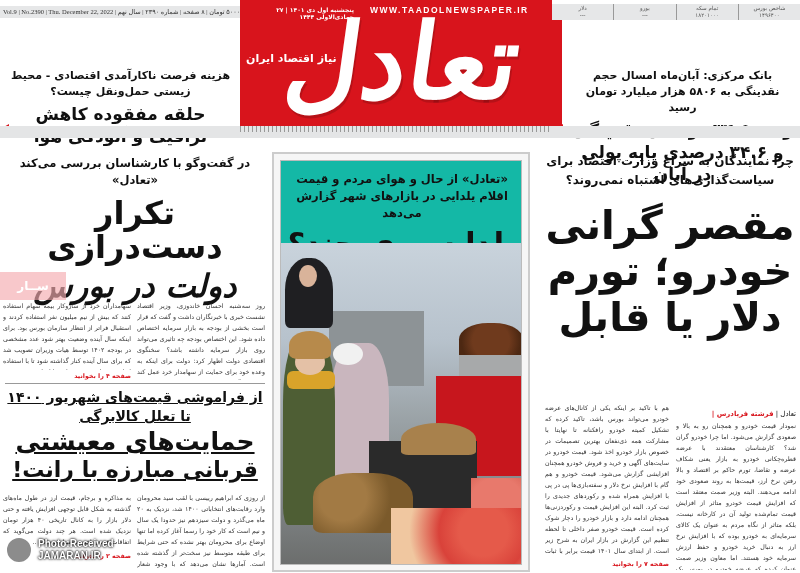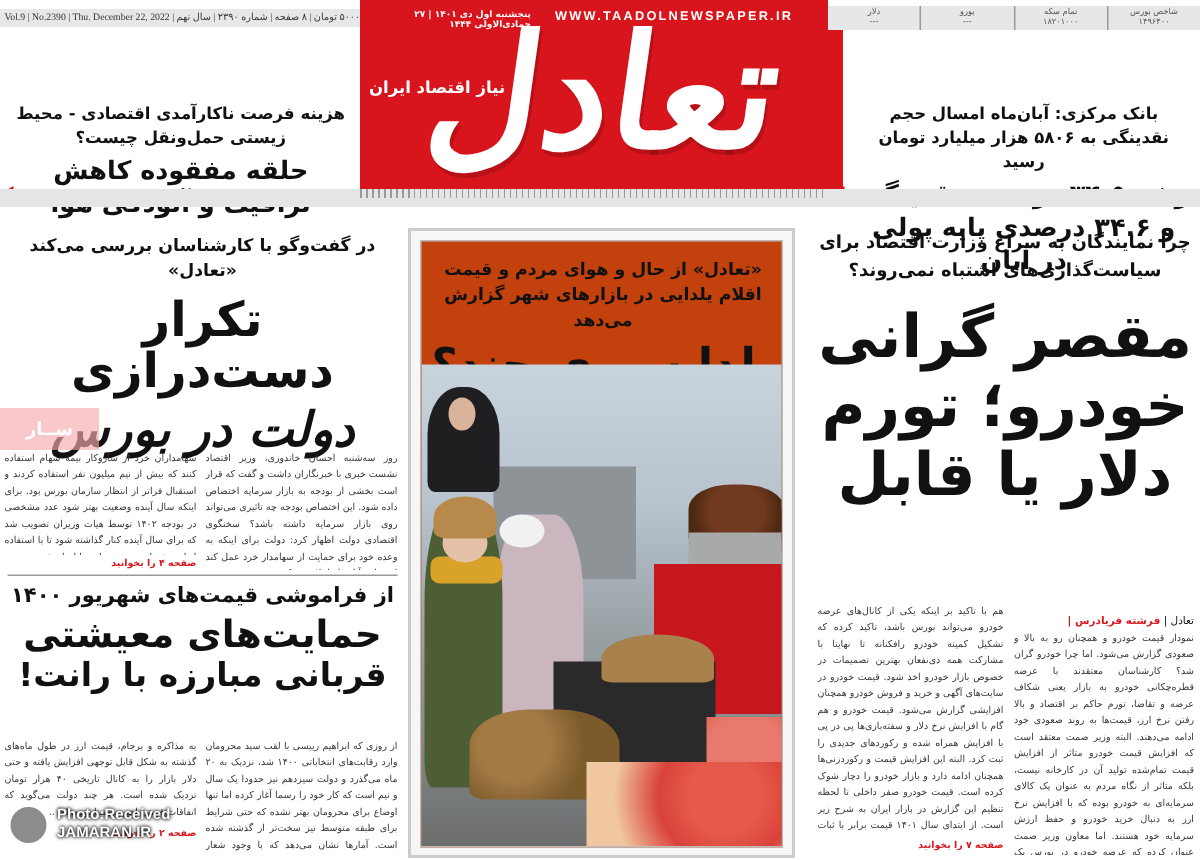--- a/index.html
+++ b/index.html
@@ -37,21 +37,21 @@
   .col-divider-h { position: absolute; height: 1px; background: #999; }
   .headline-block { position: absolute; text-align: center; direction: rtl; }
   .kicker-s { font-size: 11.5px; font-weight: bold; line-height: 17px; }
   .main-head { font-weight: bold; line-height: 1.05; }
 
   .body-text { position: absolute; font-size: 6.3px; line-height: 11px; color: #333; text-align: justify; direction: rtl; overflow: hidden; }
   .body-text .more { color: #d8141c; font-weight: bold; }
 
   
   .photo-frame { position: absolute; left: 272px; top: 152px; width: 258px; height: 420px; border: 2px solid #ccc; background: #f6f6f6; }
-  .photo-inner { position: absolute; left: 280px; top: 160px; width: 242px; height: 405px; border: 1px solid #bbb; background: #c2410c; overflow: hidden; }
+  .photo-inner { position: absolute; left: 280px; top: 160px; width: 242px; height: 405px; border: 1px solid #bbb; background: #14b8a6; overflow: hidden; }
   .photo { position: absolute; left: 0; top: 82px; width: 242px; height: 323px;
     background:
       radial-gradient(ellipse 40px 30px at 225px 110px, #7a3b22 0 60%, transparent 62%),
       linear-gradient(180deg, transparent 0 160px, transparent 160px),
       linear-gradient(180deg, #c9d3dc 0%, #b7c2cc 30%, #9aa2a6 55%, #6b6d6c 100%); }
   .ph-red-cloth { position: absolute; left: 155px; top: 133px; width: 87px; height: 100px; background: #c7161d; }
   .ph-crate { position: absolute; left: 88px; top: 198px; width: 108px; height: 70px; background: #2a2a2a; }
   .ph-kiwi { position: absolute; left: 32px; top: 230px; width: 100px; height: 60px; background: radial-gradient(circle at 30% 40%, #a27a44 0 30%, #7b5a2b 60%); border-radius: 40% 40% 10% 10%; }
   .ph-kiwi2 { position: absolute; left: 120px; top: 180px; width: 75px; height: 32px; background: #a8814c; border-radius: 50% 50% 10% 10%; }
   .ph-tomato { position: absolute; left: 110px; top: 265px; width: 132px; height: 58px; background: radial-gradient(circle at 70% 40%, #e55a4a 0 25%, #d9423a 45%, #f0c7a0 75%); }
@@ -182,22 +182,23 @@
 <div class="wm-pink">ســار</div>
 
 <div class="body-text" style="left:137px; top:300px; width:128px; height:80px;">روز سه‌شنبه احسان خاندوزی، وزیر اقتصاد نشست خبری با خبرنگاران داشت و گفت که قرار است بخشی از بودجه به بازار سرمایه اختصاص داده شود. این اختصاص بودجه چه تاثیری می‌تواند روی بازار سرمایه داشته باشد؟ سخنگوی اقتصادی دولت اظهار کرد: دولت برای اینکه به وعده خود برای حمایت از سهامدار خرد عمل کند از چهارم آبان‌ماه اعلام شد که</div>
 <div class="body-text" style="left:3px; top:300px; width:128px; height:70px;">سهامداران خرد از سازوکار بیمه سهام استفاده کنند که بیش از نیم میلیون نفر استفاده کردند و استقبال فراتر از انتظار سازمان بورس بود. برای اینکه سال آینده وضعیت بهتر شود عدد مشخصی در بودجه ۱۴۰۲ توسط هیات وزیران تصویب شد که برای سال آینده کنار گذاشته شود تا با استفاده از این پشتوانه بودجه حمایت‌ها انجام شود</div>
 <div class="body-text" style="left:3px; top:370px; width:128px; height:12px;">
   <span class="more">صفحه ۴ را بخوانید</span>
 </div>
 
 <div class="col-divider-h" style="left:5px; top:383px; width:260px;"></div>
 
-<div class="headline-block" style="left:5px; top:388px; width:260px;">
+<div class="headline-block" style="left:5px; top:388px; width:260px;text-decoration:underline;">
   <div class="kicker-s" style="font-size:14px; line-height:19px;">از فراموشی قیمت‌های شهریور ۱۴۰۰</div>
+  <div class="kicker-s" style="font-size:14px; line-height:19px;">تا تعلل کالابرگی</div>
   <div class="main-head" style="font-size:25px; margin-top:3px;">حمایت‌های معیشتی</div>
   <div class="main-head" style="font-size:22px; margin-top:3px;">قربانی مبارزه با رانت!</div>
 </div>
 
 <div class="body-text" style="left:137px; top:492px; width:128px; height:78px;">از روزی که ابراهیم رییسی با لقب سید محرومان وارد رقابت‌های انتخاباتی ۱۴۰۰ شد، نزدیک به ۲۰ ماه می‌گذرد و دولت سیزدهم نیز حدودا یک سال و نیم است که کار خود را رسما آغاز کرده اما تنها اوضاع برای محرومان بهتر نشده که حتی شرایط برای طبقه متوسط نیز سخت‌تر از گذشته شده است. آمارها نشان می‌دهد که با وجود شعار دولت مبنی بر گره‌زدن معیشت مردم</div>
 <div class="body-text" style="left:3px; top:492px; width:128px; height:58px;">به مذاکره و برجام، قیمت ارز در طول ماه‌های گذشته به شکل قابل توجهی افزایش یافته و حتی دلار بازار را به کانال تاریخی ۴۰ هزار تومان نزدیک شده است. هر چند دولت می‌گوید که اتفاقات قیمتی اخیر بی‌مبنا بوده، اما ...</div>
 <div class="body-text" style="left:3px; top:550px; width:128px; height:12px;">
   <span class="more">صفحه ۲ را بخوانید</span>
 </div>
 

